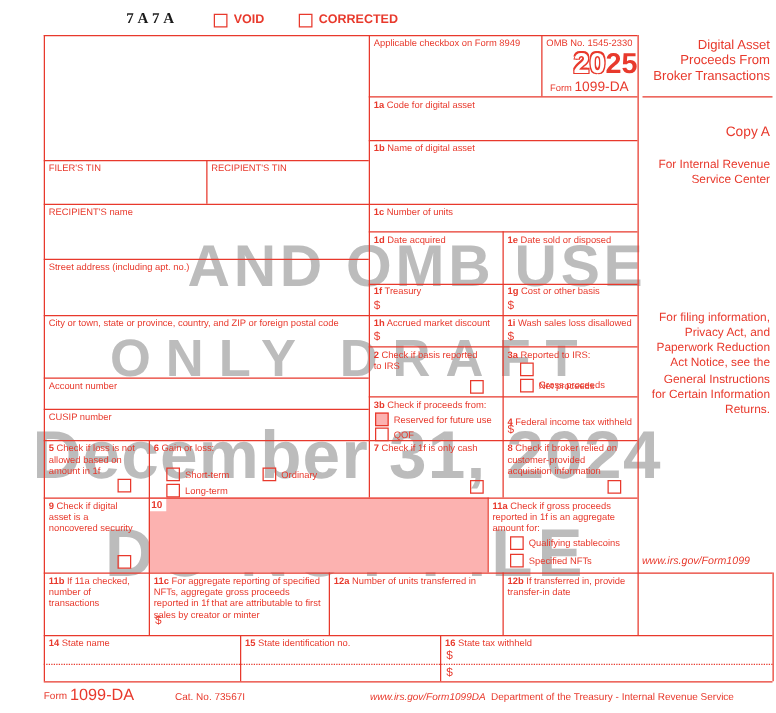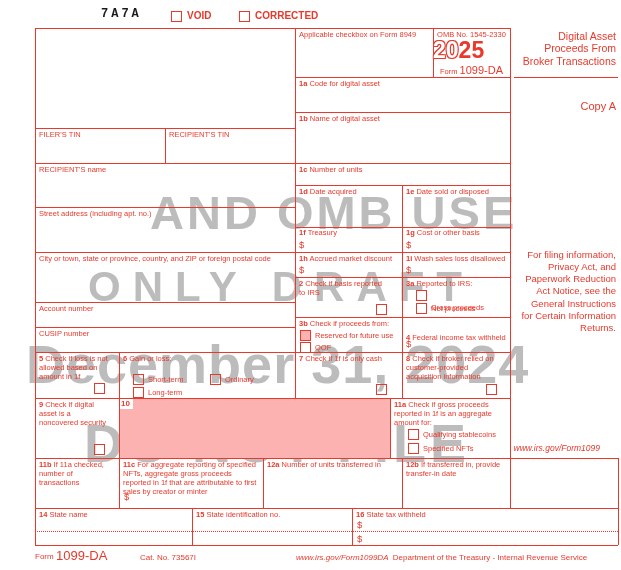--- a/index.html
+++ b/index.html
@@ -12,23 +12,23 @@
 .cb{position:absolute;width:9px;height:9px;border:1.3px solid var(--red);background:transparent;z-index:4;}
 .cbf{background:var(--pink);}
 .d{position:absolute;color:var(--red);font-size:9.5px;z-index:4;line-height:1;}
 .hl{position:absolute;height:0;border-top:1.5px solid var(--red);z-index:3;}
 .dot{border-top-style:dotted;}
 .vl{position:absolute;width:0;border-left:1.5px solid var(--red);z-index:3;}
 .pink{position:absolute;background:var(--pink);z-index:2;}
 .chip{position:absolute;left:1px;top:1px;background:#fff;color:var(--red);font-weight:bold;font-size:8px;padding:0 3px 1px 1px;z-index:3;}
 .ws{position:absolute;color:#acacac;font-weight:bold;white-space:nowrap;z-index:1;line-height:1;opacity:.8;}
 .m{position:absolute;color:var(--red);text-align:right;z-index:4;}
-.code{position:absolute;left:101px;top:7px;color:#1a1a1a;font-family:Liberation Mono, monospace;font-weight:bold;font-size:12px;letter-spacing:3px;z-index:4;}
+.code{position:absolute;left:101px;top:7px;color:#1a1a1a;font-family:Liberation Serif, serif;font-weight:bold;font-size:12px;letter-spacing:3px;z-index:4;}
 .toplab{position:absolute;color:var(--red);font-weight:bold;font-size:10px;z-index:4;white-space:nowrap;}
-.yrline{position:absolute;z-index:4;text-align:left;font-weight:bold;font-size:23px;line-height:1;color:var(--red);}
+.yrline{position:absolute;z-index:4;text-align:right;font-weight:bold;font-size:23px;line-height:1;color:var(--red);}
 .yr-o{color:#fff;text-shadow:-1px -1px 0 var(--red),1px -1px 0 var(--red),-1px 1px 0 var(--red),1px 1px 0 var(--red);}
 .it{font-style:italic;}
 .b{font-weight:normal;}
 </style>
 </head>
 <body>
 
 <div class="page">
 
   <div class="ws" style="left:150px;top:189px;font-size:47px;letter-spacing:3px">AND OMB USE</div>
@@ -154,20 +154,21 @@
   <div class="lab" style="left:406px;top:461px;width:100px"><span class="n">12b</span> <span>If transferred in, provide transfer-in date</span></div>
 
   <div class="lab nw" style="left:39px;top:511px"><span class="n">14</span> <span>State name</span></div>
   <div class="lab nw" style="left:196px;top:511px"><span class="n">15</span> <span>State identification no.</span></div>
   <div class="lab nw" style="left:356px;top:511px"><span class="n">16</span> <span>State tax withheld</span></div>
   <div class="d" style="left:357px;top:520px">$</div>
   <div class="d" style="left:357px;top:534px">$</div>
 
   <div class="m b" style="left:514px;top:30px;width:102px;font-size:10.5px;line-height:1.18">Digital Asset Proceeds From Broker Transactions</div>
   <div class="m b" style="left:514px;top:100px;width:102px;font-size:11px">Copy A</div>
+  <div class="m b" style="left:514px;top:126px;width:102px;font-size:9.5px;line-height:1.3">For Internal Revenue Service Center</div>
   <div class="m" style="left:518px;top:249px;width:98px;font-size:9.5px;line-height:1.28"><span>For filing information, Privacy Act, and Paperwork Reduction Act Notice, see the </span><span class="b">General Instructions for Certain Information Returns.</span></div>
   <div class="m it" style="left:500px;top:443px;width:100px;font-size:8.5px">www.irs.gov/Form1099</div>
 
   <div class="lab nw" style="left:35px;top:552px;font-size:8px">Form</div>
   <div class="lab nw b" style="left:56px;top:548px;font-size:13px">1099-DA</div>
   <div class="lab nw" style="left:140px;top:553px;font-size:8px">Cat. No. 73567I</div>
   <div class="lab nw it" style="left:296px;top:553px;font-size:8px">www.irs.gov/Form1099DA</div>
   <div class="lab" style="left:362px;top:553px;width:256px;text-align:center;font-size:8px">Department of the Treasury - Internal Revenue Service</div>
 
 </div>

